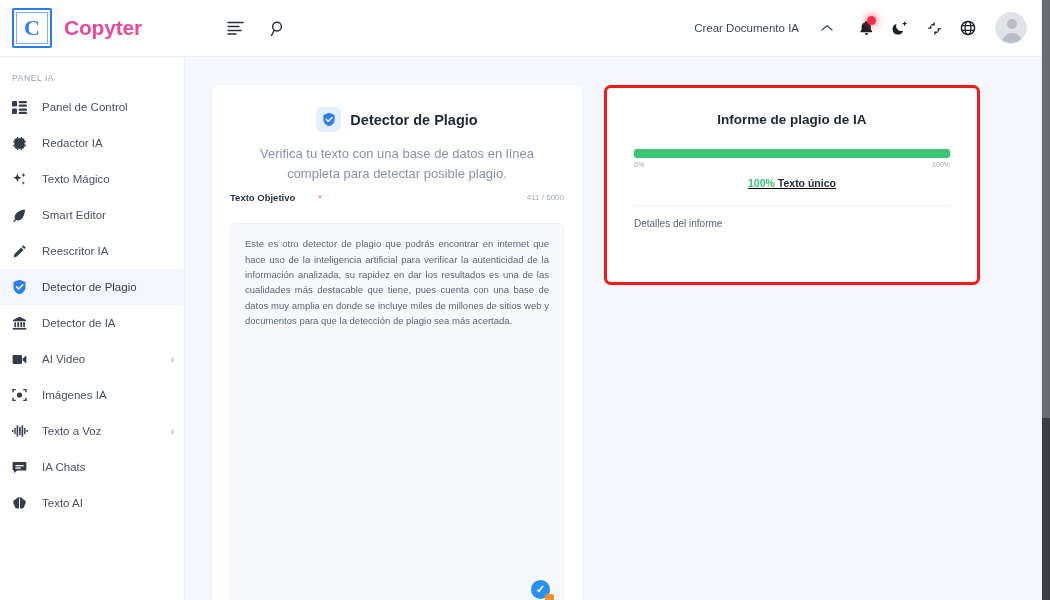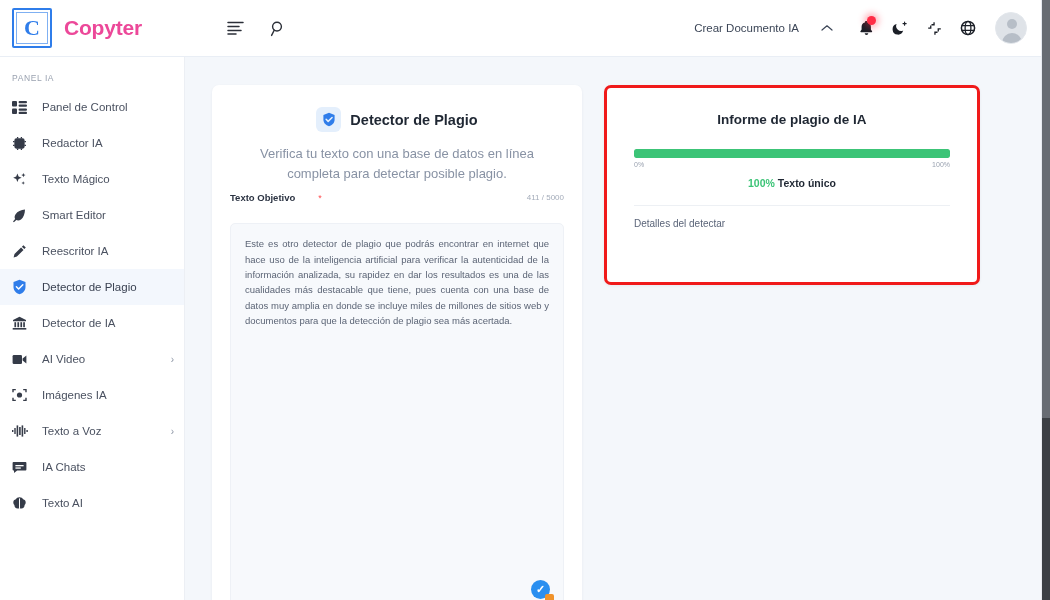--- a/index.html
+++ b/index.html
@@ -124,21 +124,21 @@
 
   .card-right {
     width: 376px; margin-left: 22px; height: 200px; padding: 24px 27px 0 27px;
     border: 3px solid #f01a1a; position: relative;
   }
   .report-title { text-align: center; font-size: 13.5px; font-weight: 700; color: #1f2733; }
   .bar-wrap { margin-top: 22px; }
   .bar-track { height: 9px; background: #edf0f4; border-radius: 2px; overflow: hidden; }
   .bar-fill { height: 100%; background: #3cc477; border-radius: 2px; }
   .bar-scale { display: flex; justify-content: space-between; margin-top: 3px; font-size: 7px; color: #9aa2b0; }
-  .score-line { text-align: center; margin-top: 9px; font-size: 10.5px; }
+  .score-line { text-align: center; margin-top: 9px; font-size: 10.5px; text-decoration: underline; }
   .score-pct { color: #3cc477; font-weight: 700; }
   .score-text { color: #1f2733; font-weight: 700; }
   .divider { margin-top: 16px; height: 1px; background: #edf0f4; }
   .details-link { margin-top: 12px; font-size: 10px; color: #5a6478; cursor: pointer; }
 
   
   .scroll-rail {
     position: absolute; top: 0; right: 0; width: 9px; height: 600px;
     background: #f6f8fb; border-left: 1px solid #e6eaf0; z-index: 8;
   }
@@ -406,21 +406,21 @@
             <span>100%</span>
           </div>
         </div>
 
         <div class="score-line">
           <span class="score-pct" style="color: rgb(60, 196, 119);">100%</span>
           <span class="score-text">Texto único</span>
         </div>
 
         <div class="divider"></div>
-        <div class="details-link">Detalles del detectar</div>
+        <div class="details-link">Detalles del informe</div>
       </div>
 
     </div>
   </div>
 
   <div class="scroll-rail">
     <div class="scroll-thumb"></div>
     <div class="scroll-thumb2"></div>
   </div>
 

